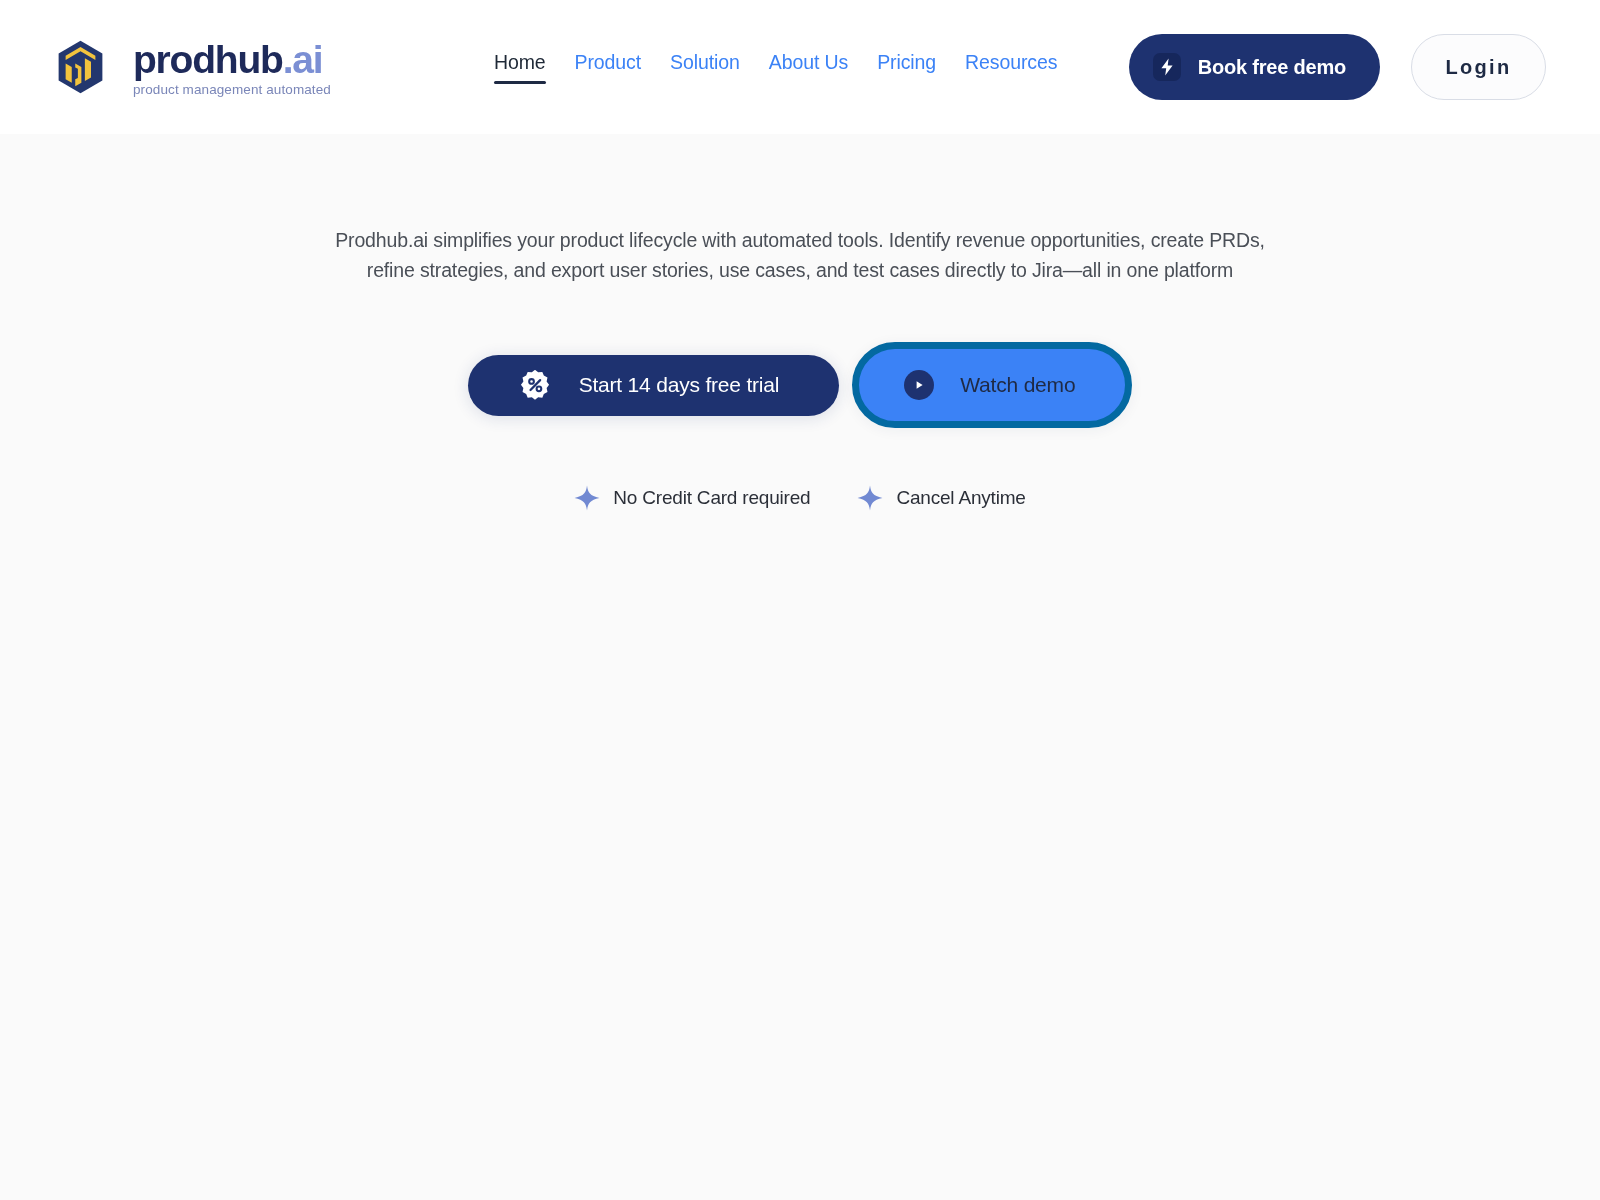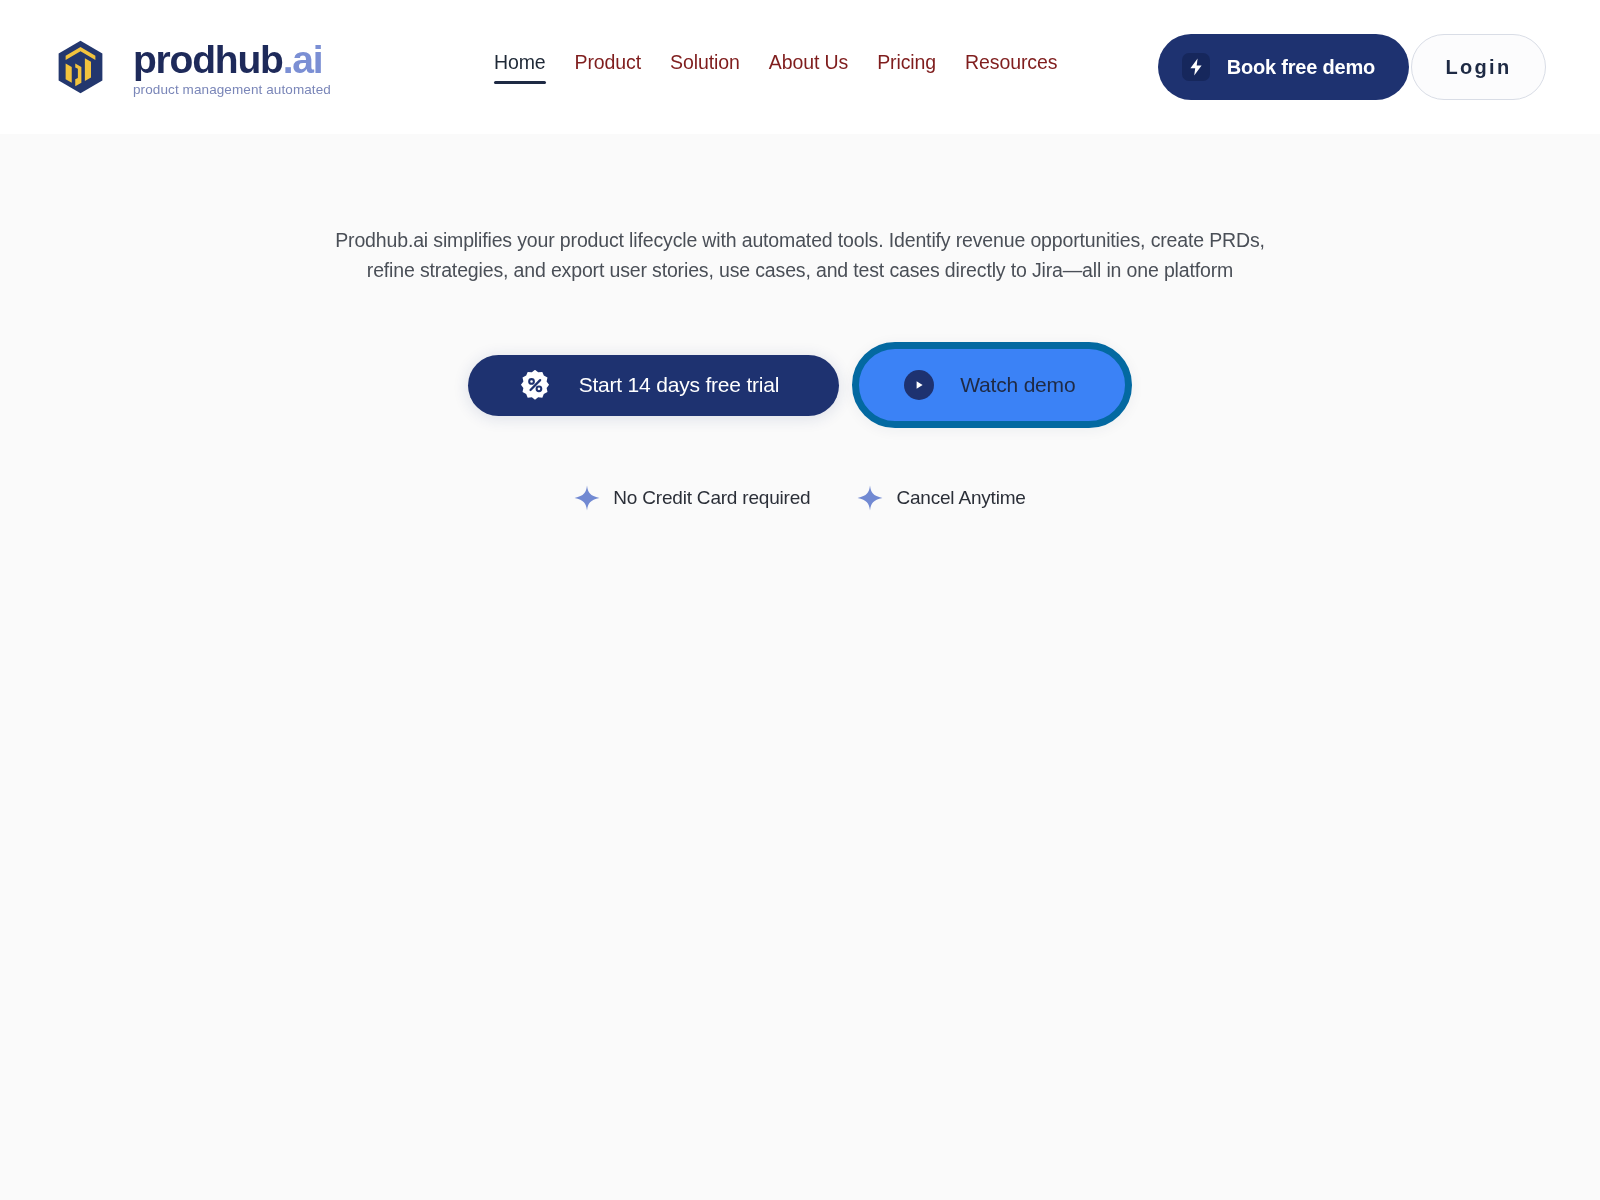--- a/index.html
+++ b/index.html
@@ -85,21 +85,21 @@
     display: flex;
     align-items: center;
     gap: 29px;
     margin-left: 163px;
     flex: 0 0 auto;
   }
 
   .nav-link {
     font-size: 19.5px;
     font-weight: 400;
-    color: #7f1d1d;
+    color: #3b82f6;
     text-decoration: none;
     white-space: nowrap;
     position: relative;
     padding-bottom: 10px;
     letter-spacing: -0.1px;
     cursor: pointer;
   }
 
   .nav-link.active {
     color: #1f2937;
@@ -114,21 +114,21 @@
     bottom: 0;
     height: 3px;
     background: #1e2a44;
     border-radius: 2px;
   }
 
   .header-actions {
     margin-left: auto;
     display: flex;
     align-items: center;
-    gap: 2px;
+    gap: 31px;
     flex: 0 0 auto;
   }
 
   .btn-demo {
     height: 66px;
     background: #1e3270;
     color: #ffffff;
     border: none;
     border-radius: 999px;
     padding: 0 34px 0 24px;

